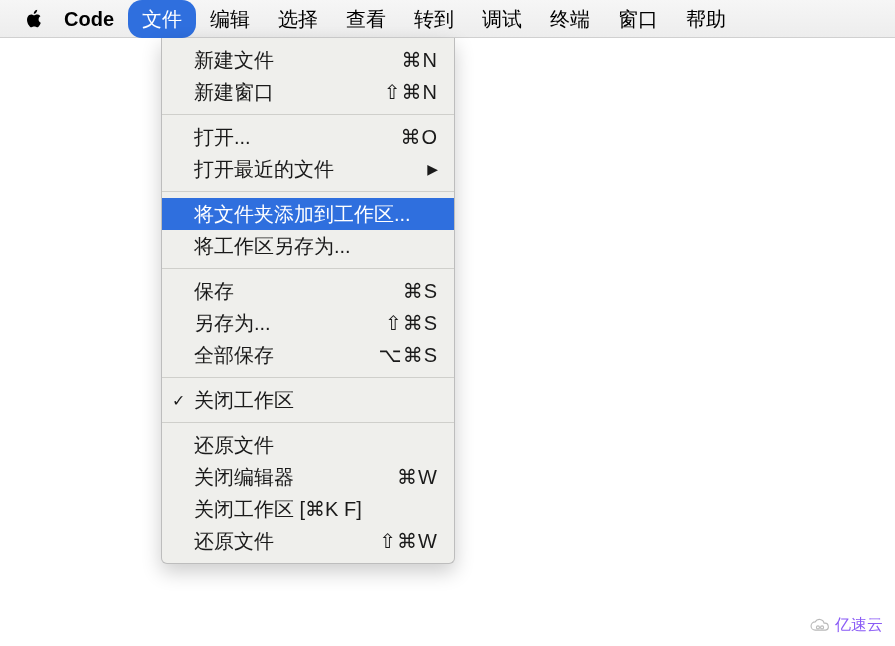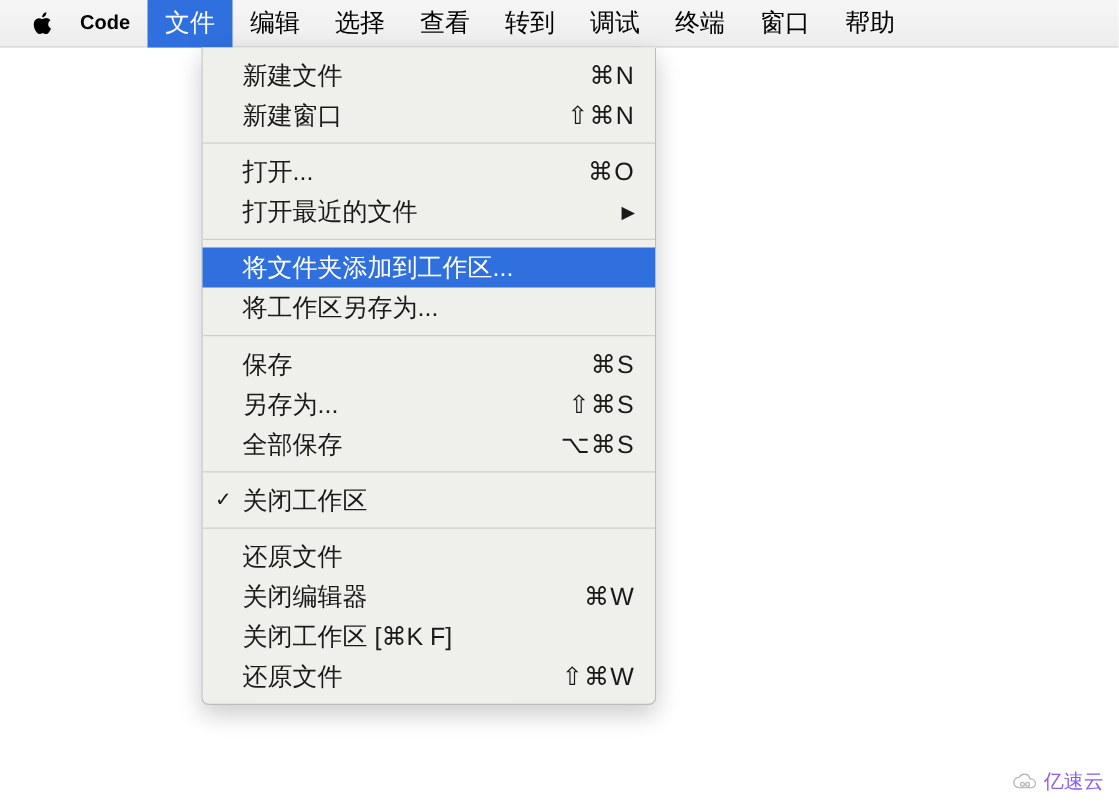--- a/index.html
+++ b/index.html
@@ -24,43 +24,44 @@
       display: flex;
       align-items: center;
       justify-content: center;
       width: 32px;
       height: 38px;
       font-size: 22px;
       color: #000;
     }
     .app-name {
       font-weight: 700;
-      font-size: 16px;
+      font-size: 20px;
       padding: 0 14px;
       height: 38px;
       line-height: 38px;
       color: #000;
     }
     .menu-item {
       font-size: 20px;
       padding: 0 14px;
       height: 38px;
       line-height: 38px;
       color: #000;
       cursor: default;
     }
     .menu-item.active {
       background: #2f6fde;
       color: #fff;
+      border-radius: 14px;
     }
     .dropdown {
       position: absolute;
       left: 161px;
       top: 38px;
-      width: 364px;
+      width: 294px;
       background: #efefec;
       border: 1px solid #bdbdbd;
       border-top: none;
       box-shadow: 0 8px 20px rgba(0,0,0,0.2);
       border-radius: 0 0 6px 6px;
       padding: 6px 0;
     }
     .dd-item {
       display: flex;
       align-items: center;

